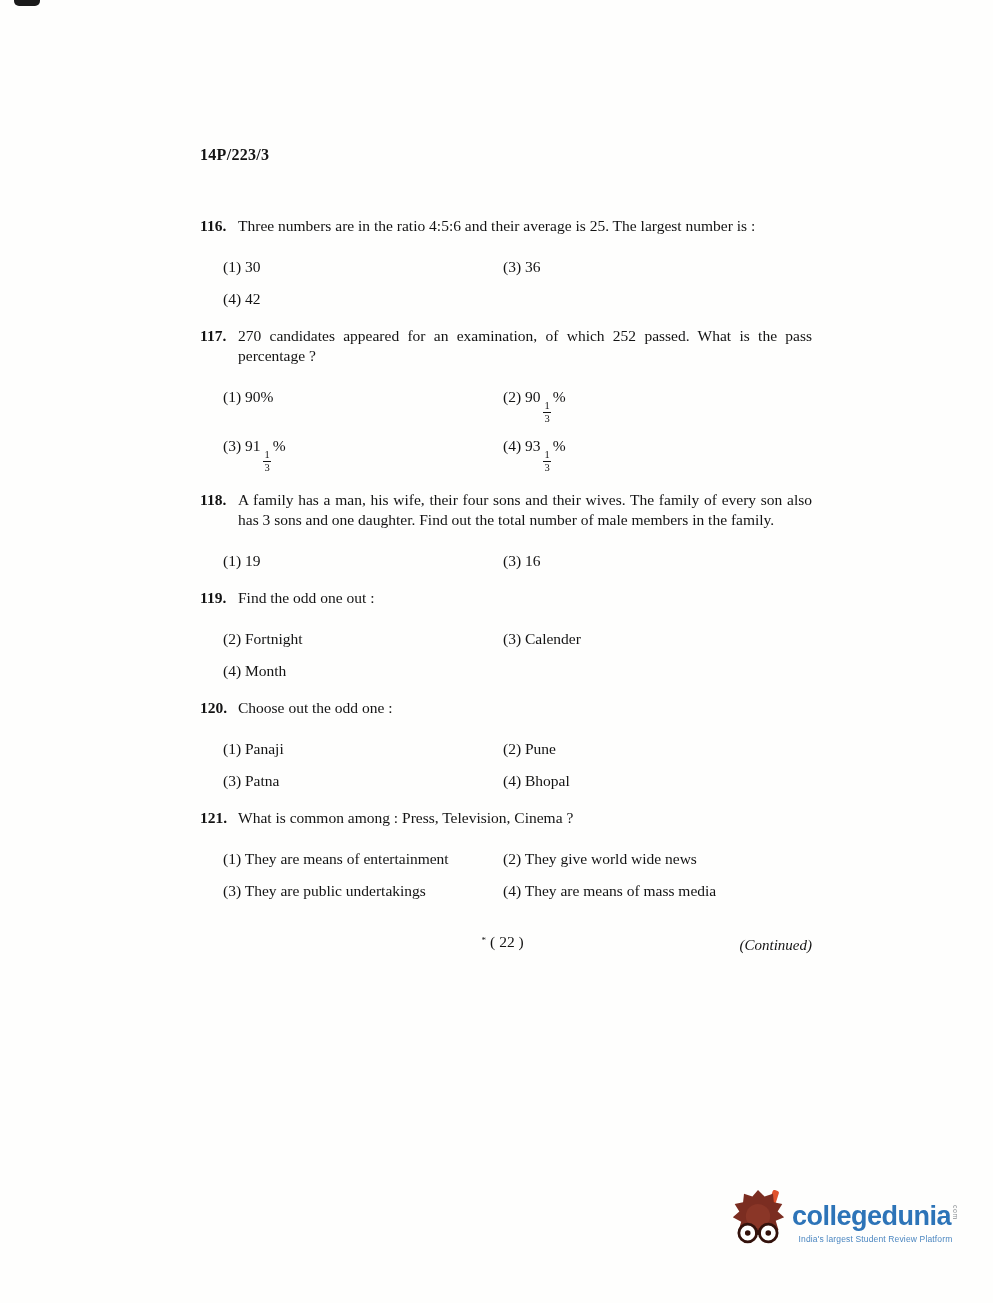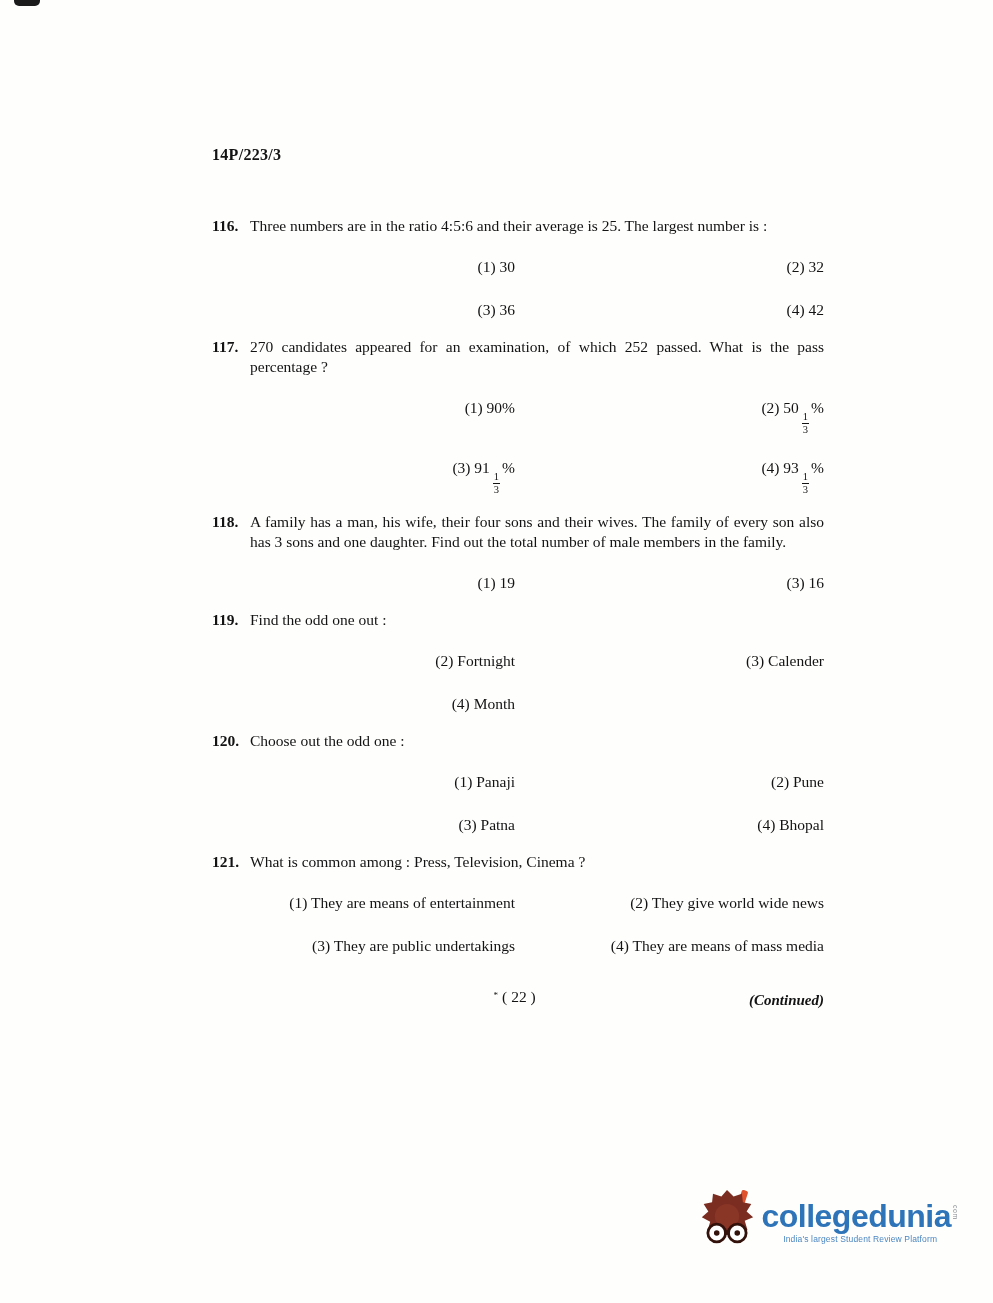--- a/index.html
+++ b/index.html
@@ -15,21 +15,21 @@
   }
   .scan-mark-top {
     position: absolute;
     top: 0; left: 14px;
     width: 26px; height: 6px;
     background: #1b1b1b;
     border-radius: 0 0 5px 5px;
   }
   .page {
     position: absolute;
-    top: 146px; left: 212px;
+    top: 146px; left: 200px;
     width: 612px;
   }
   .exam-code {
     font-weight: bold;
     font-size: 16px;
     letter-spacing: 0.3px;
     margin-bottom: 52px;
   }
   .question { margin-bottom: 17px; margin-top: 12px; }
   .q-head { display: flex; }
@@ -41,26 +41,25 @@
   }
   .q-text {
     flex: 1;
     font-size: 15.5px;
     line-height: 20px;
     text-align: justify;
   }
   .options {
     display: grid;
     grid-template-columns: 280px auto;
-    row-gap: 23px;
+    row-gap: 12px;
     margin-top: 21px;
     padding-left: 23px;
     font-size: 15.5px;
     line-height: 20px;
-    text-align: right;
   }
   .option { white-space: nowrap; }
   .frac {
     display: inline-flex;
     flex-direction: column;
     align-items: center;
     vertical-align: -7px;
     font-size: 10.5px;
     line-height: 1.1;
     margin: 0 2px 0 3px;
@@ -80,38 +79,38 @@
   .footer-mark {
     font-size: 9px;
     vertical-align: 4px;
     margin-right: 4px;
   }
   .continued {
     position: absolute;
     right: 0;
     top: 4px;
     font-style: italic;
-    font-weight: bold;
+    font-weight: normal;
     font-size: 15px;
   }
   .logo {
     position: absolute;
     right: 34px;
     top: 1188px;
     display: flex;
     align-items: flex-start;
     gap: 6px;
   }
   .mascot { width: 56px; height: 62px; position: relative; }
   .logo-text-col { display: flex; flex-direction: column; padding-top: 14px; }
   .brand-row { display: flex; align-items: flex-start; }
   .brand {
     font-family: "Liberation Sans", sans-serif;
     font-weight: bold;
-    font-size: 32px;
+    font-size: 27px;
     line-height: 28px;
     color: #2d74b8;
     letter-spacing: -0.5px;
   }
   .brand-suffix {
     font-family: "Liberation Sans", sans-serif;
     font-size: 7px;
     color: #8a8f94;
     writing-mode: vertical-rl;
     margin-left: 1px;
@@ -136,34 +135,33 @@
 
   <div class="exam-code">14P/223/3</div>
 
   <div class="question">
     <div class="q-head">
       <span class="q-num">116.</span>
       <span class="q-text">Three numbers are in the ratio 4:5:6 and their average is 25. The largest number is :</span>
     </div>
     <div class="options">
       <span class="option"><span>(1)</span> <span>30</span></span>
-      <span class="option"><span>(2)</span> <span>32</span></span>
       <span class="option"><span>(3)</span> <span>36</span></span>
       <span class="option"><span>(4)</span> <span>42</span></span>
     </div>
   </div>
 
   <div class="question">
     <div class="q-head">
       <span class="q-num">117.</span>
       <span class="q-text">270 candidates appeared for an examination, of which 252 passed. What is the pass percentage ?</span>
     </div>
     <div class="options">
       <span class="option"><span>(1)</span> <span>90%</span></span>
-      <span class="option"><span>(2)</span> <span>50</span><span class="frac">
+      <span class="option"><span>(2)</span> <span>90</span><span class="frac">
             <span class="num">1</span>
             <span class="den">3</span>
           </span><span>%</span></span>
       <span class="option"><span>(3)</span> <span>91</span><span class="frac">
             <span class="num">1</span>
             <span class="den">3</span>
           </span><span>%</span></span>
       <span class="option"><span>(4)</span> <span>93</span><span class="frac">
             <span class="num">1</span>
             <span class="den">3</span>

